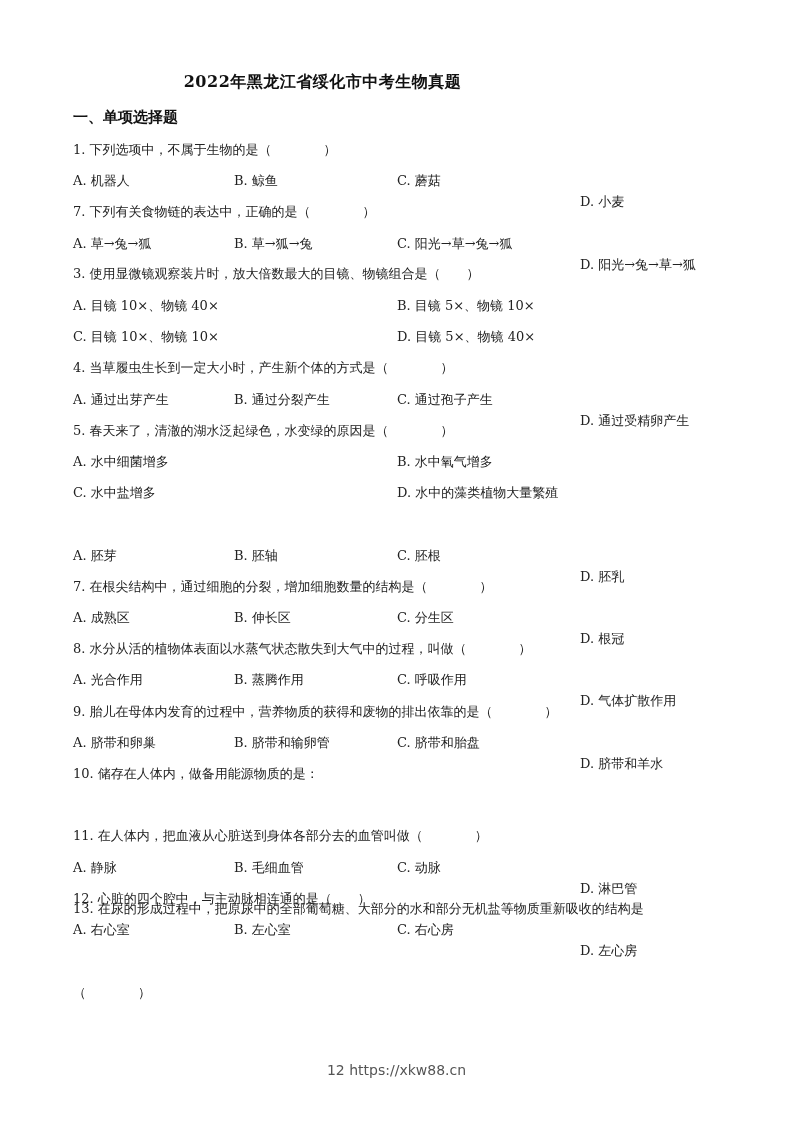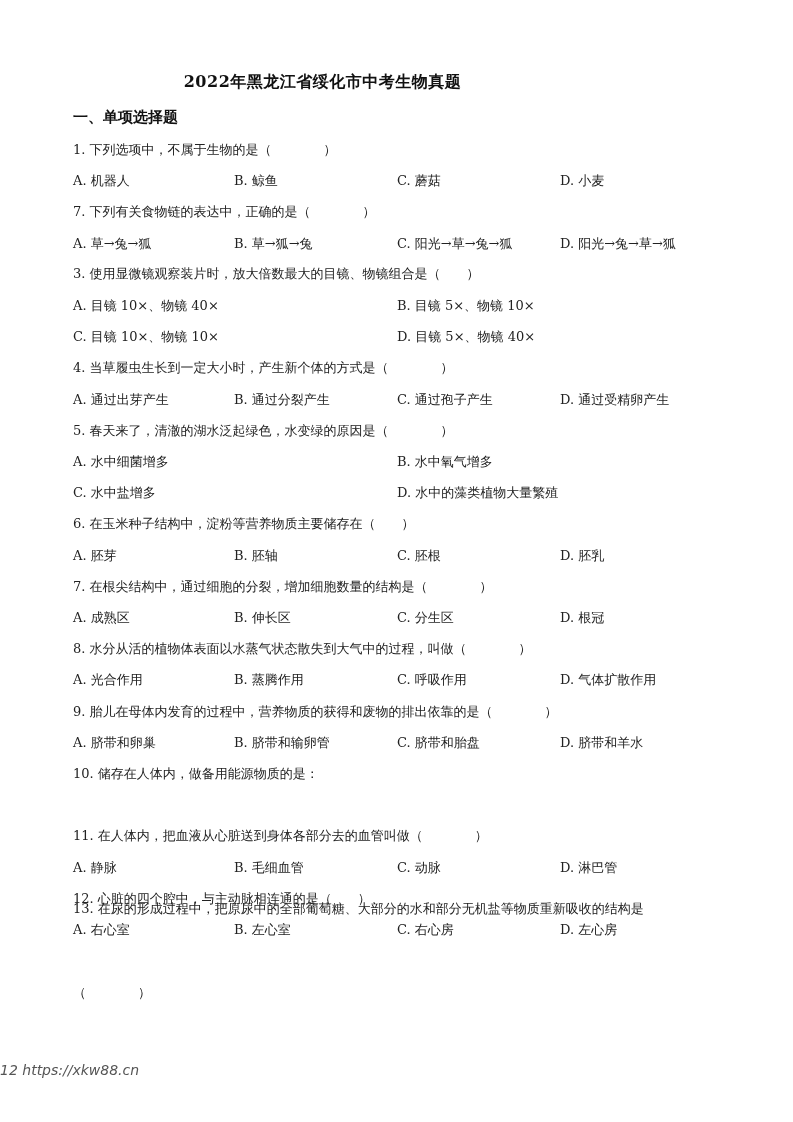--- a/index.html
+++ b/index.html
@@ -5,24 +5,24 @@
   html, body { margin: 0; padding: 0; background: #ffffff; }
   body { width: 793px; height: 1122px; position: relative; overflow: hidden;
          font-family: "DejaVu Serif", "Liberation Serif", serif; color: #1a1a1a; }
   .page { position: absolute; left: 0; top: 0; width: 793px; height: 1122px; }
   .title { position: absolute; top: 72px; left: 0; width: 645px; text-align: center;
            font-size: 16px; font-weight: bold; letter-spacing: 0.5px; color: #111; }
   .section { position: absolute; left: 73px; top: 108px; font-size: 15px; font-weight: bold; color: #111; }
   .q { position: absolute; left: 73px; font-size: 13px; white-space: nowrap; color: #222; }
   .opts { position: absolute; left: 73px; width: 660px; height: 20px; font-size: 13px; color: #222; }
   .opt { position: absolute; top: 0; white-space: nowrap; }
-  .c4-0 { left: 0; } .c4-1 { left: 161px; } .c4-2 { left: 324px; } .c4-3 { left: 487px; }
+  .c4-0 { left: 0; } .c4-1 { left: 161px; } .c4-2 { left: 324px; } .c4-3 { left: 507px; margin-top: 21px; }
   .c2-0 { left: 0; } .c2-1 { left: 324px; }
-  .footer { position: absolute; top: 1062px; left: 0; width: 793px; text-align: left;
-            font-family: "DejaVu Sans", "Liberation Sans", sans-serif; font-size: 14px; color: #555; font-style: italic; }
+  .footer { position: absolute; top: 1062px; left: 0; width: 793px; text-align: center;
+            font-family: "DejaVu Sans", "Liberation Sans", sans-serif; font-size: 14px; color: #555; }
 </style>
 </head>
 <body>
 
 <div class="page">
   <div class="title">2022年黑龙江省绥化市中考生物真题</div>
   <div class="section">一、单项选择题</div>
 
   <div class="q" style="top:141px">1. 下列选项中，不属于生物的是（　　　　）</div>
   <div class="opts" style="top:172px">
@@ -61,21 +61,20 @@
   <div class="q" style="top:422px">5. 春天来了，清澈的湖水泛起绿色，水变绿的原因是（　　　　）</div>
   <div class="opts" style="top:484px">
     <span class="opt c2-0">C.  水中盐增多</span>
     <span class="opt c2-1">D.  水中的藻类植物大量繁殖</span>
   </div>
   <div class="opts" style="top:453px">
     <span class="opt c2-0">A.  水中细菌增多</span>
     <span class="opt c2-1">B.  水中氧气增多</span>
   </div>
 
-  <div class="q" style="top:515px">6. 在玉米种子结构中，淀粉等营养物质主要储存在（　　）</div>
   <div class="opts" style="top:547px">
     <span class="opt c4-0">A.  胚芽</span>
     <span class="opt c4-1">B.  胚轴</span>
     <span class="opt c4-2">C.  胚根</span>
     <span class="opt c4-3">D.  胚乳</span>
   </div>
 
   <div class="q" style="top:578px">7. 在根尖结构中，通过细胞的分裂，增加细胞数量的结构是（　　　　）</div>
   <div class="opts" style="top:609px">
     <span class="opt c4-0">A.  成熟区</span>

